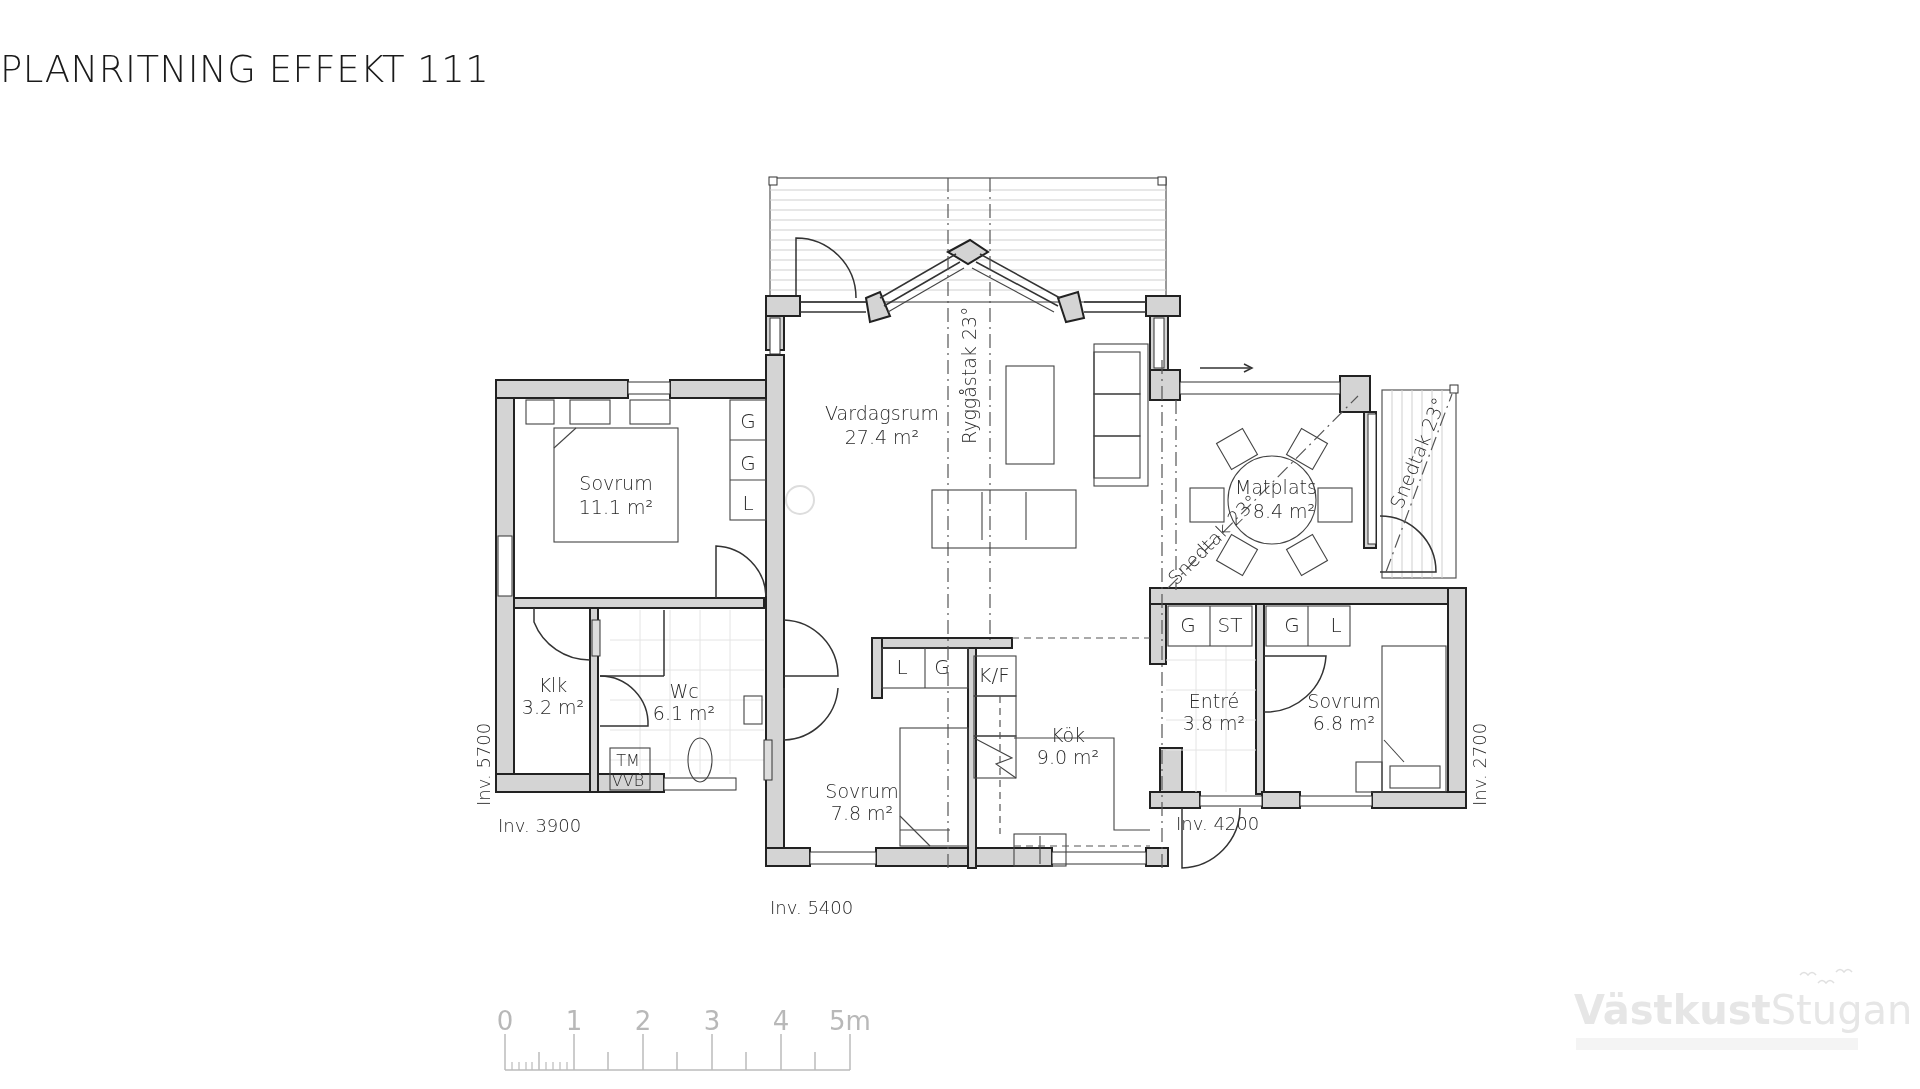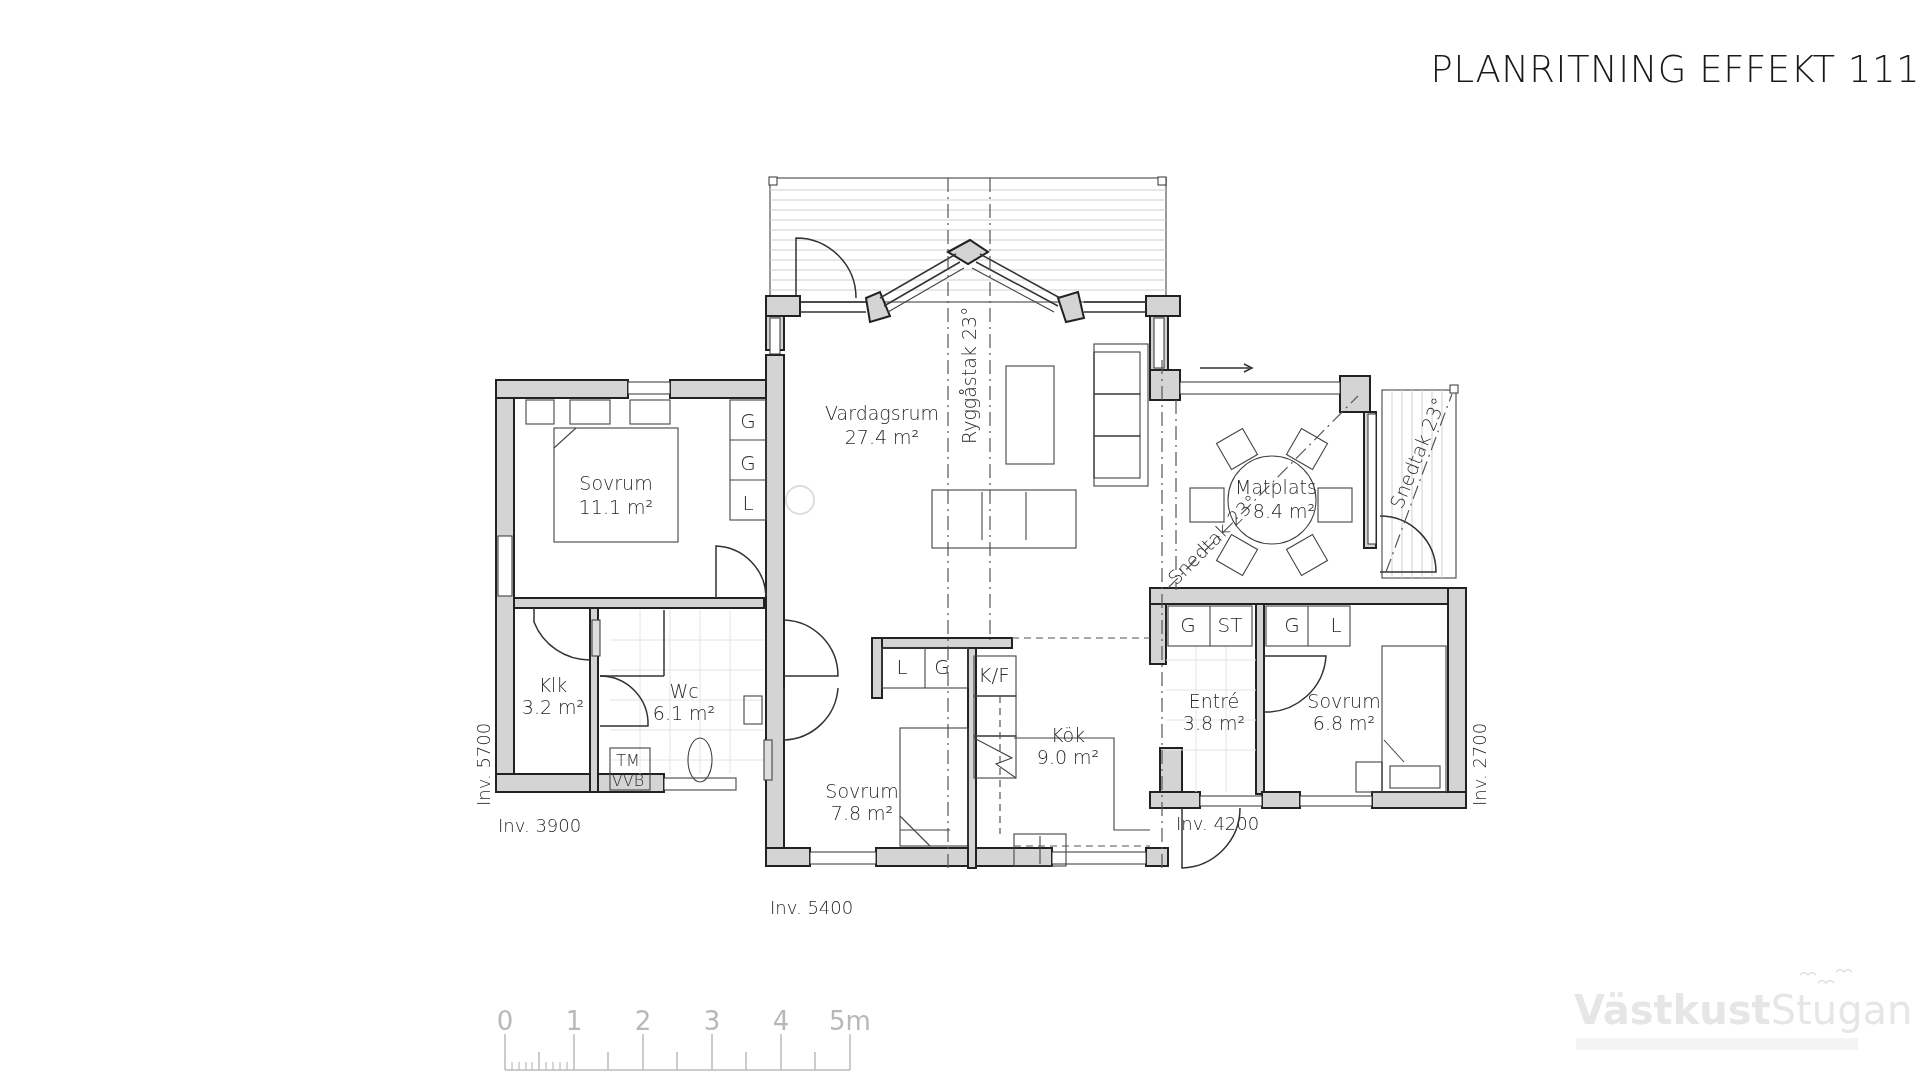--- a/index.html
+++ b/index.html
@@ -1,17 +1,17 @@
 <!DOCTYPE html>
 <html><head>
 <meta charset="utf-8">
 <style>
   html,body{margin:0;padding:0;background:#ffffff;}
   body{width:1920px;height:1089px;overflow:hidden;position:relative;font-family:"Liberation Sans","DejaVu Sans",sans-serif;}
-  .title{position:absolute;left:0;top:48px;width:1920px;text-align:right;font-size:37px;letter-spacing:0.5px;color:#1a1a1a;font-family:"DejaVu Sans",sans-serif;font-weight:300;}
+  .title{position:absolute;left:0;top:48px;width:1920px;text-align:left;font-size:37px;letter-spacing:0.5px;color:#1a1a1a;font-family:"DejaVu Sans",sans-serif;font-weight:300;}
   svg{position:absolute;left:0;top:0;}
   .wall{fill:#d4d4d4;stroke:#222;stroke-width:2;}
   .line{fill:none;stroke:#333;stroke-width:1.5;}
   .thin{fill:none;stroke:#444;stroke-width:1.1;}
   .dash{fill:none;stroke:#555;stroke-width:1.2;stroke-dasharray:14 5 2 5;}
   .kdash{fill:none;stroke:#555;stroke-width:1.2;stroke-dasharray:7 5;}
   .deck{fill:none;stroke:#cfcfcf;stroke-width:1;}
   .tile{stroke:#e4e4e4;stroke-width:1;}
   .lbl{font-family:"DejaVu Sans",sans-serif;font-size:19px;fill:#2a2a2a;font-weight:300;}
   .cab{font-family:"DejaVu Sans",sans-serif;font-size:20px;fill:#2a2a2a;font-weight:300;}

